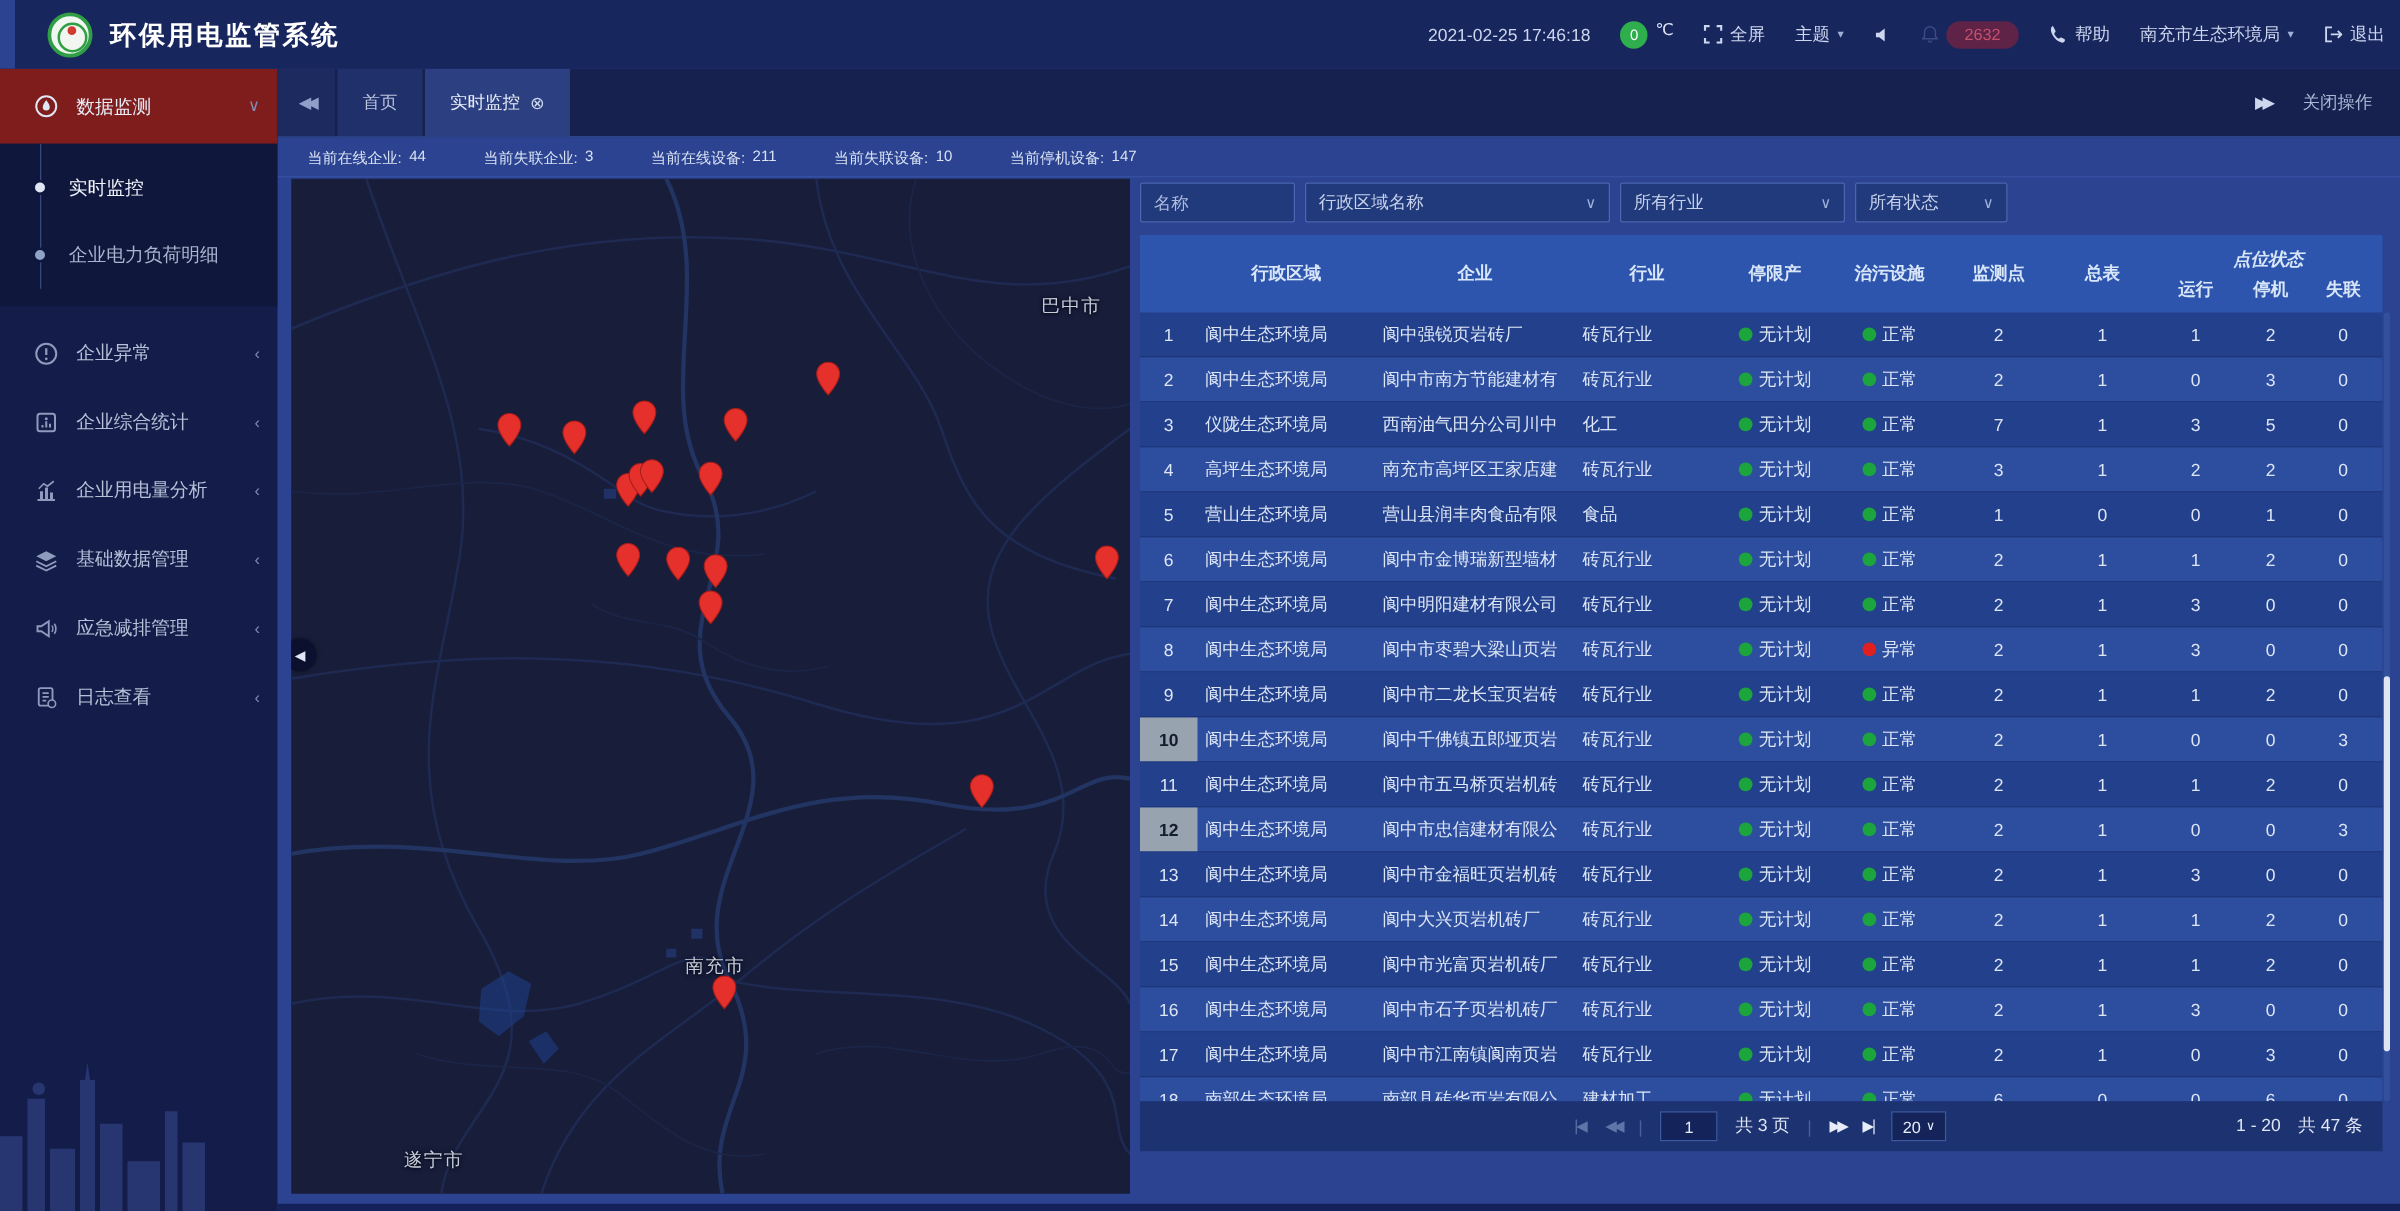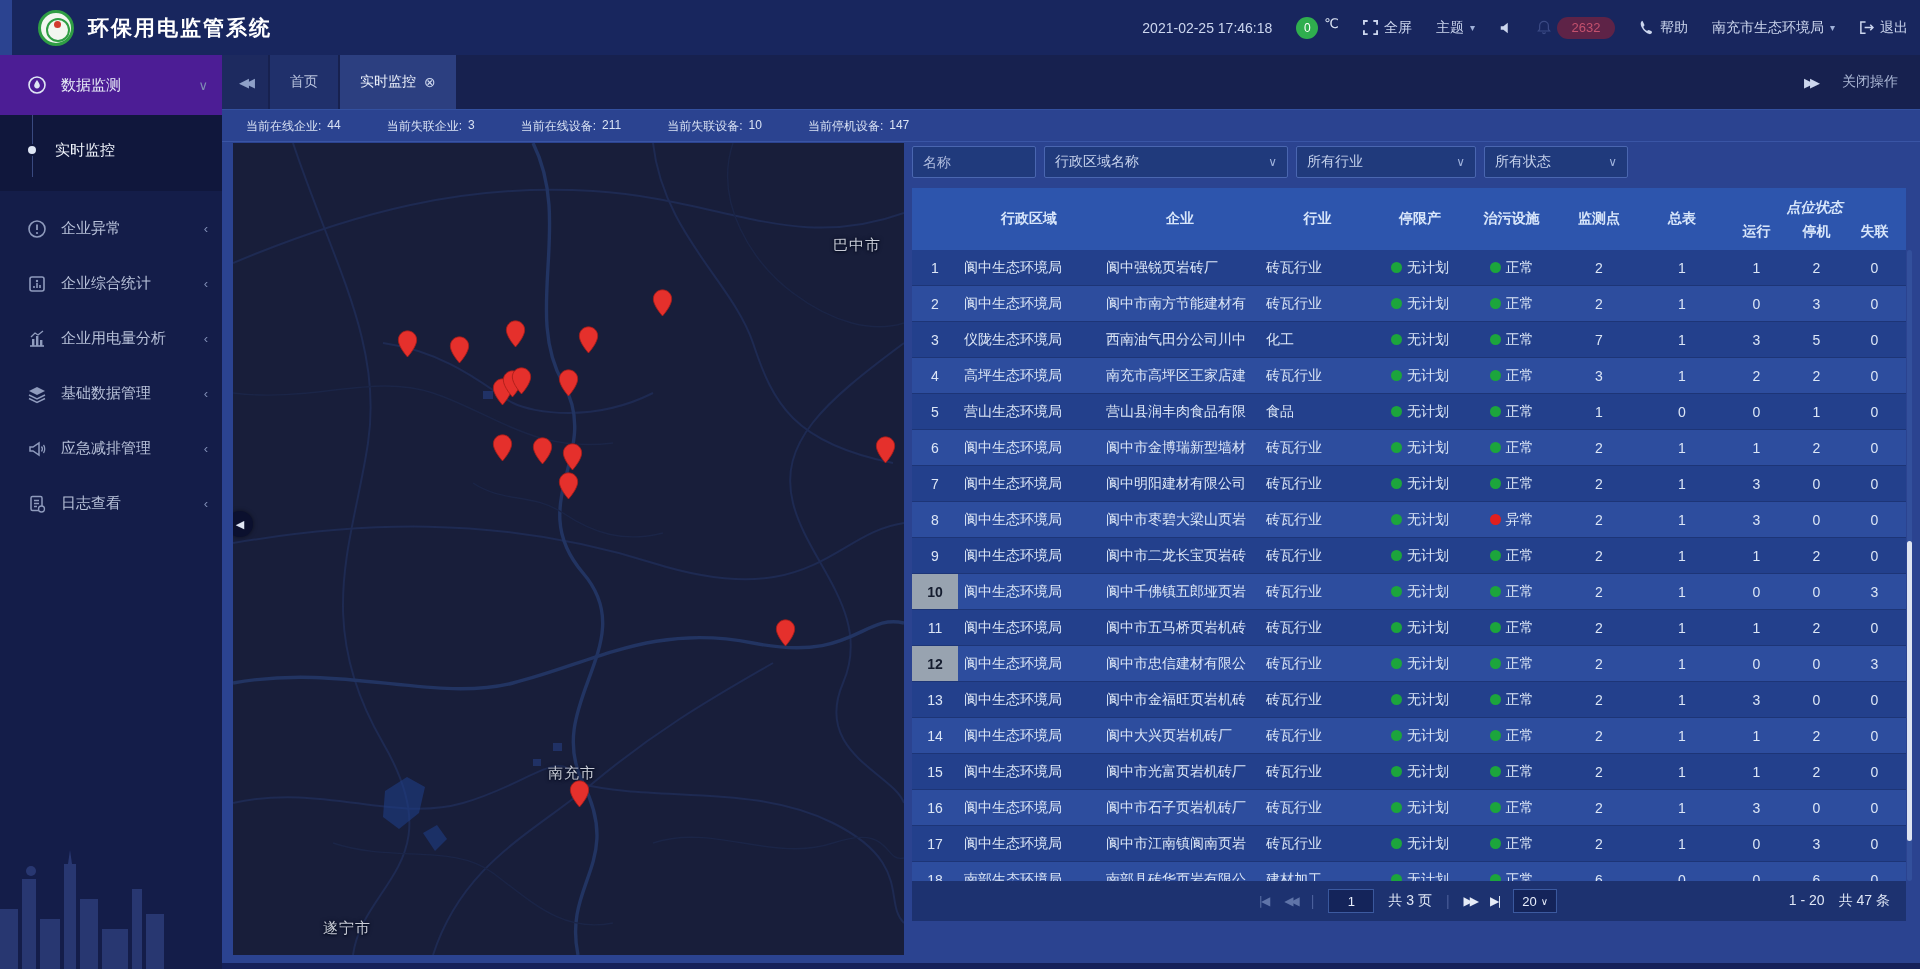--- a/index.html
+++ b/index.html
@@ -28,21 +28,21 @@
                 font-size:13px; display:flex; align-items:center; justify-content:center; padding:0 10px; }
   .caret { font-size:10px; color:#9fb0d8; }
   .hdr svg { display:block; }
 
   
   .sidebar { position:absolute; left:0; top:55px; width:222px; height:914px; background:#141d49;
              z-index:20; overflow:hidden; }
   .grp { height:55px; display:flex; align-items:center; padding:0 14px 0 27px; color:#b7c0d8;
          font-size:15px; cursor:pointer; gap:14px; }
   .grp .chev { margin-left:auto; color:#7f8db4; font-size:13px; }
-  .grp.active { height:60px; background:#4c1d95; color:#e8edf8; }
+  .grp.active { height:60px; background:#7f1d1d; color:#e8edf8; }
   .grp-ico { width:20px; height:20px; flex:0 0 20px; }
   .submenu { background:#10173c; padding:8px 0 14px 0; position:relative; }
   .submenu .rail { position:absolute; left:32px; top:0; bottom:14px; width:1px; background:#39497f; }
   .sub { height:54px; display:flex; align-items:center; color:#aab4cf; font-size:15px;
          cursor:pointer; position:relative; padding-left:55px; }
   .sub .dot { position:absolute; left:26px; width:12px; height:12px; border-radius:50%;
               background:#8fa3c8; border:2px solid #10173c; }
   .sub.active { color:#f0f4fc; }
   .sub.active .dot { background:#dfe6f4; }
   .grps-rest { padding-top:10px; }
@@ -199,20 +199,24 @@
         <path d="M10 5c-1.8 2.6-2.8 4.2-2.8 5.6A2.8 2.8 0 0 0 10 13.4a2.8 2.8 0 0 0 2.8-2.8C12.8 9.2 11.8 7.6 10 5z" fill="#dfe6f4"></path>
       </svg>
       <span>数据监测</span>
       <span class="chev">∨</span>
     </div>
     <div class="submenu">
       <div class="rail"></div>
       <div class="sub active">
         <span class="dot"></span>
         <span>实时监控</span>
+      </div>
+      <div class="sub">
+        <span class="dot"></span>
+        <span>企业电力负荷明细</span>
       </div>
     </div>
     <div class="grps-rest">
       <div class="grp">
         <svg class="grp-ico" viewBox="0 0 20 20">
           <circle cx="10" cy="10" r="8" fill="none" stroke="#8f9bbd" stroke-width="1.6"></circle>
           <path d="M10 5.5v5.5" stroke="#8f9bbd" stroke-width="1.8"></path>
             <circle cx="10" cy="14" r="1.1" fill="#8f9bbd"></circle>
         </svg>
         <span>企业异常</span>
@@ -417,21 +421,21 @@
       <div class="filters">
         <input class="f-input" placeholder="名称" style="">
         <div class="f-select" style="width:244px">
           <span>行政区域名称</span>
             <span class="v-caret">∨</span>
         </div>
         <div class="f-select" style="width:180px">
           <span>所有行业</span>
             <span class="v-caret">∨</span>
         </div>
-        <div class="f-select" style="width:144px">
+        <div class="f-select" style="width:122px">
           <span>所有状态</span>
             <span class="v-caret">∨</span>
         </div>
       </div>
 
       <div class="tbl-head">
         <div class="th"></div>
         <div class="th">行政区域</div>
         <div class="th">企业</div>
         <div class="th">行业</div>

